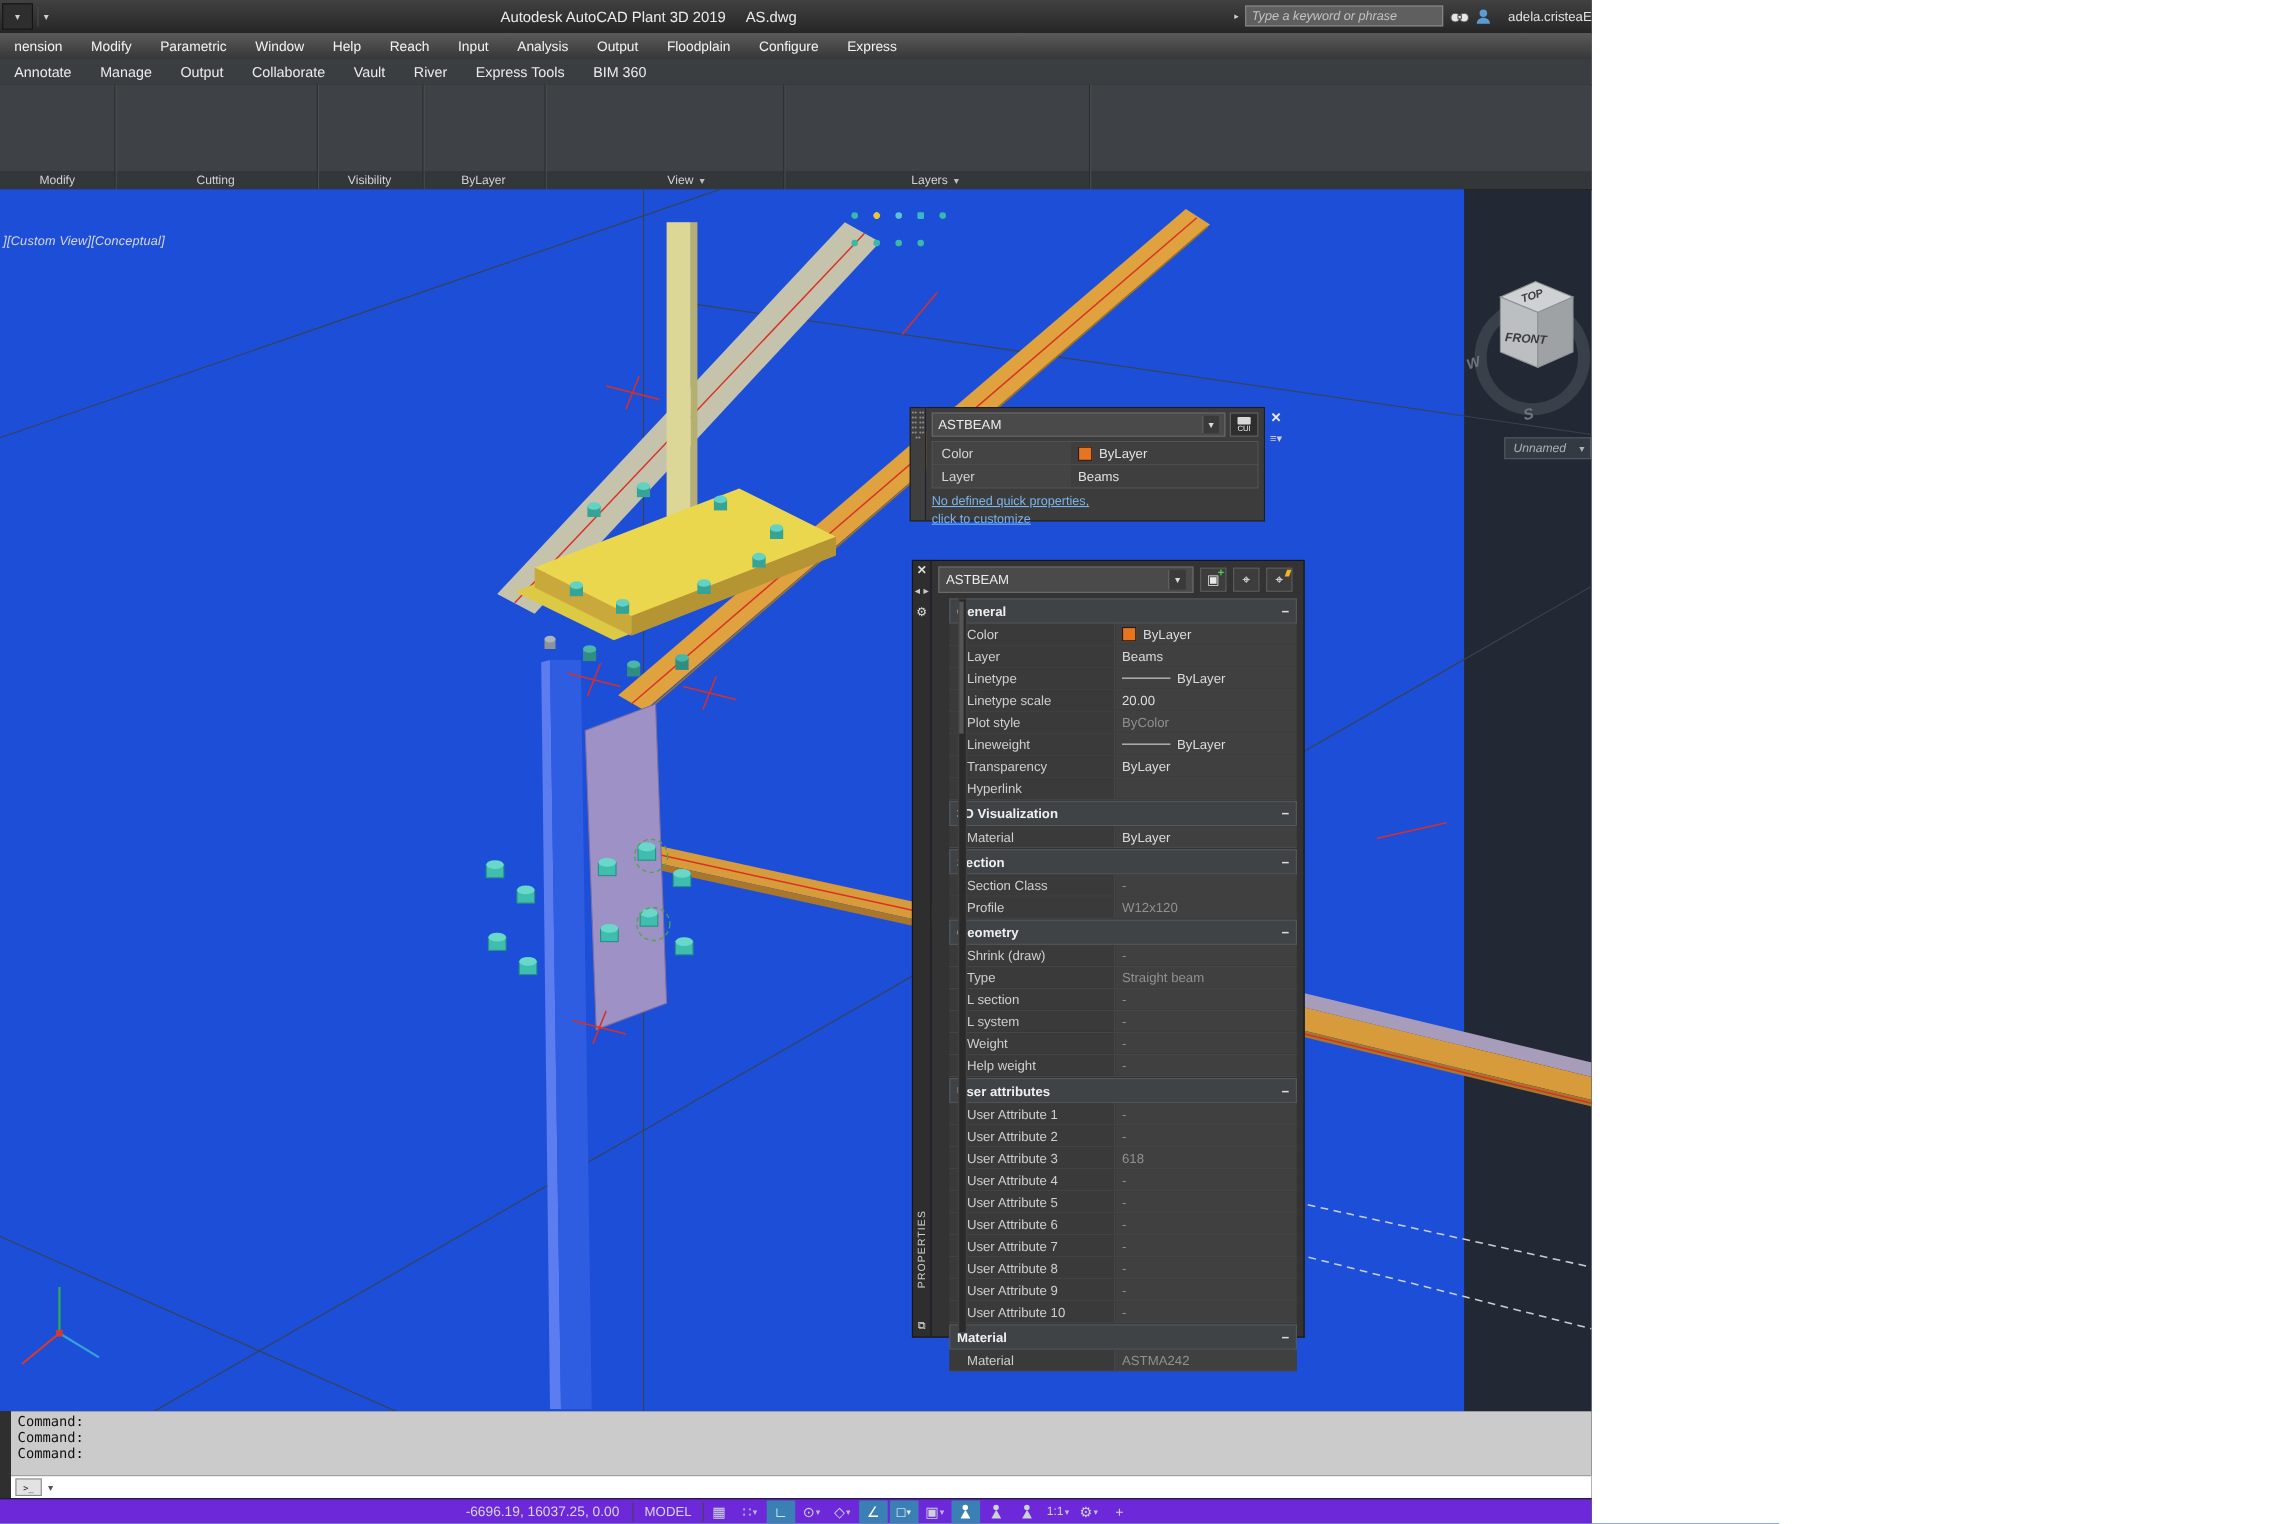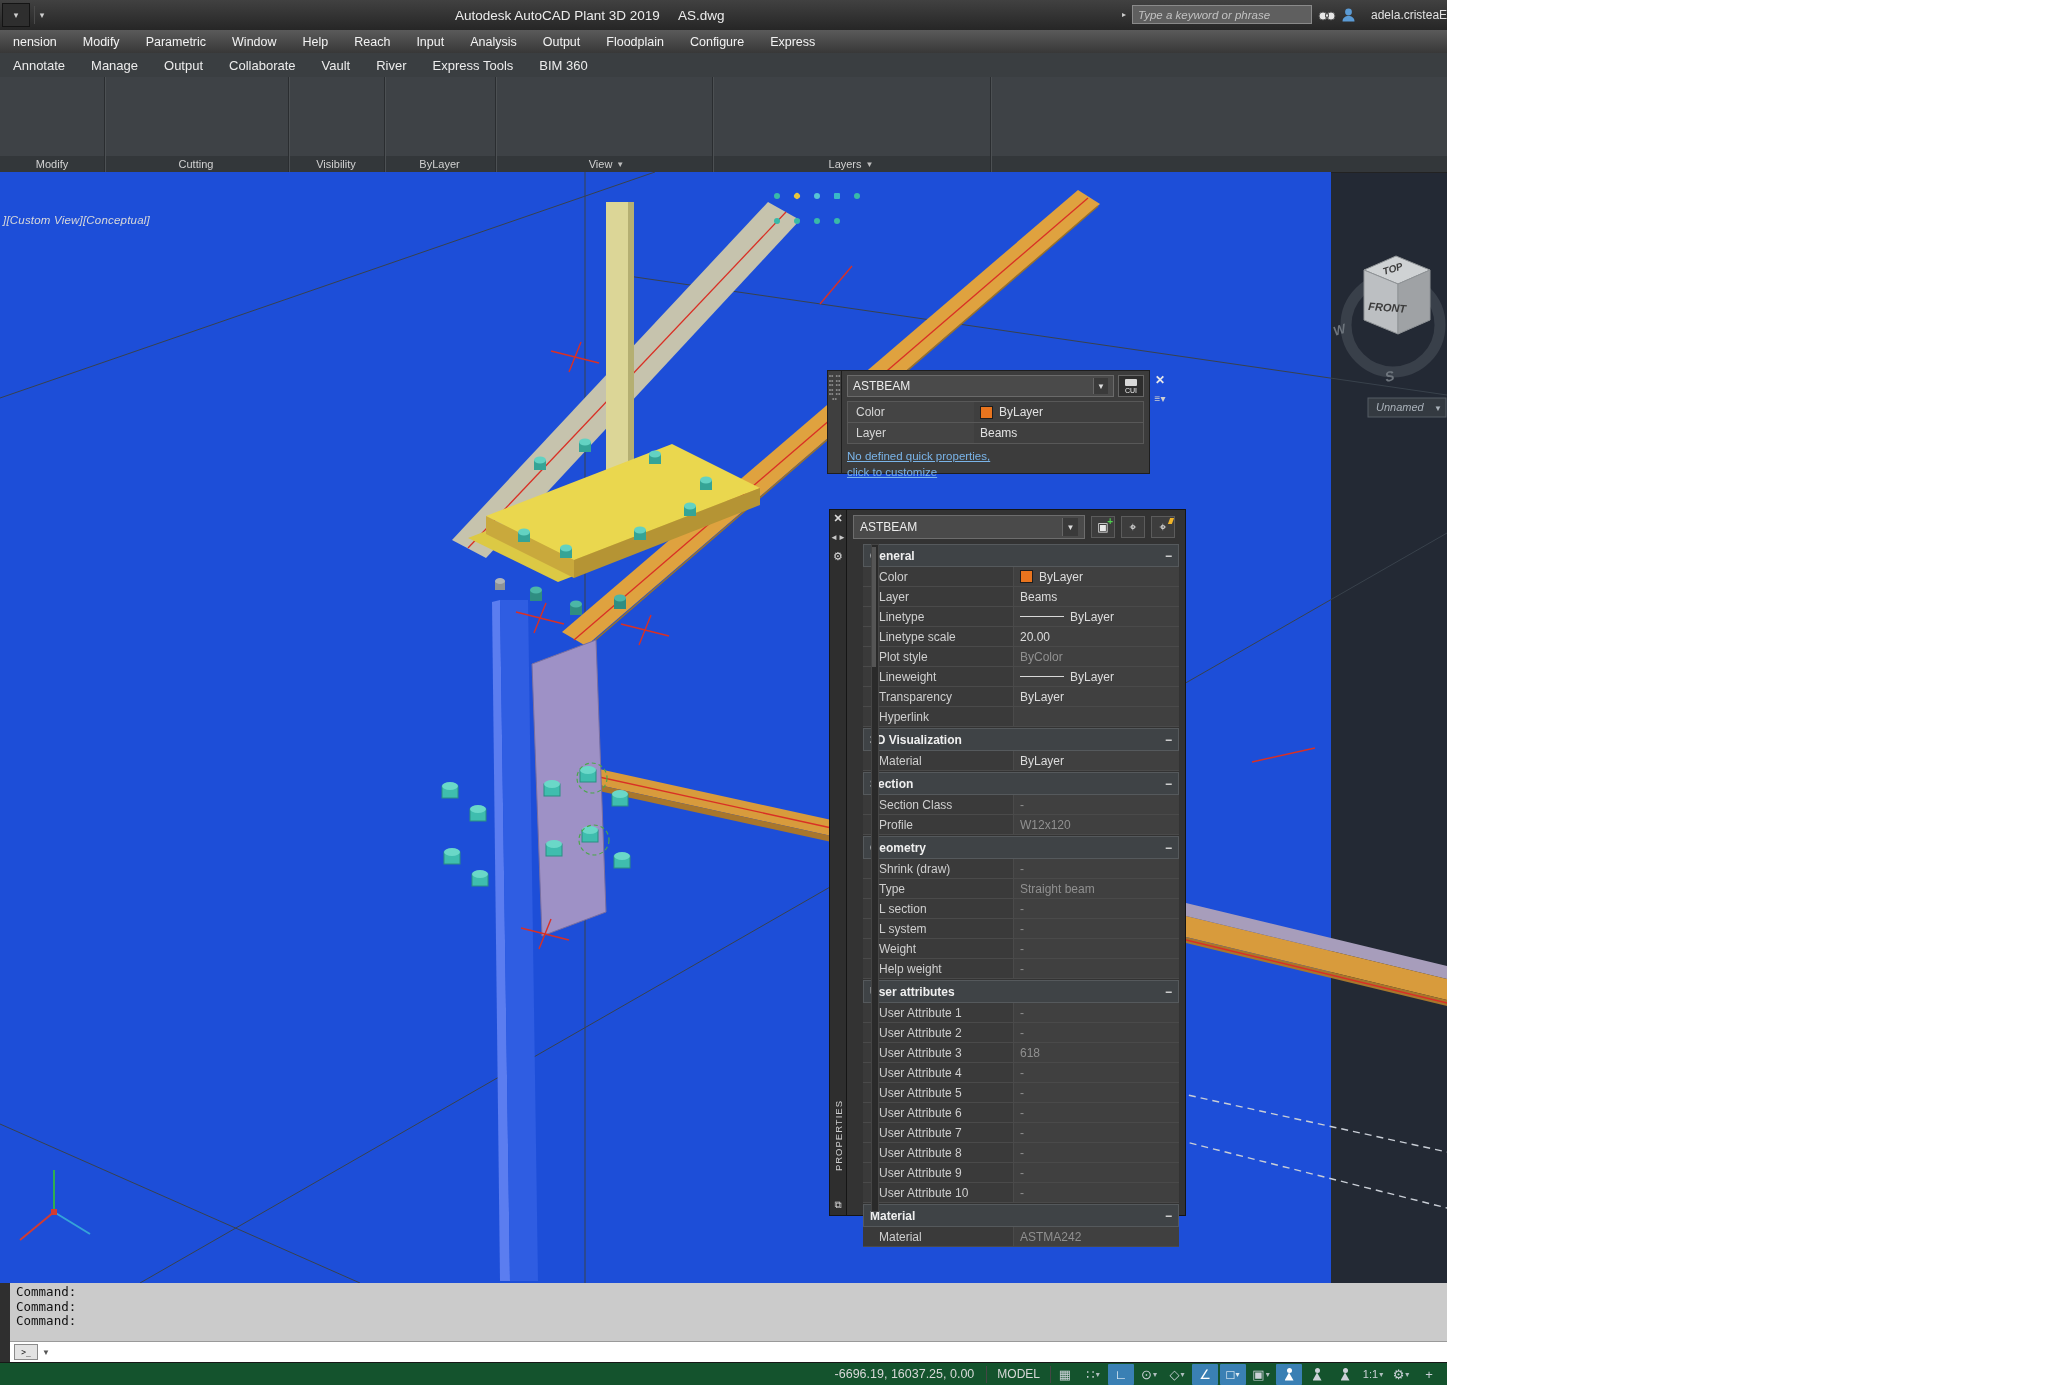--- a/index.html
+++ b/index.html
@@ -146,22 +146,22 @@
            font-family:"DejaVu Sans Mono",monospace;font-size:12.5px;color:#111;padding:2px 0 0 6px;box-sizing:border-box;line-height:14.5px;}
   .cmdinput{position:absolute;left:10px;top:1341px;width:1437px;height:21px;background:#ffffff;display:flex;align-items:center;gap:4px;padding-left:4px;box-sizing:border-box;border-top:1px solid #9a9a9a;}
   .cmdico{width:22px;height:14px;background:#e3e3e3;border:1px solid #8a8a8a;color:#222;font-size:8px;
           font-family:"DejaVu Sans Mono",monospace;display:flex;align-items:center;justify-content:center;}
   .cmddd{font-size:8px;color:#555;}
   .cmdinput input{flex:1;border:none;outline:none;font-family:"DejaVu Sans Mono",monospace;font-size:12.5px;
           font-style:italic;color:#555;background:transparent;}
   .cmdinput input::placeholder{color:#8a8a8a;font-style:italic;}
 
   
-  .statusbar{position:absolute;left:0;top:1362px;width:1447px;height:23px;background:#14532d;border-top:1px solid #171717;
-             display:flex;align-items:center;justify-content:flex-end;padding-right:4px;box-sizing:border-box;}
+  .statusbar{position:absolute;left:0;top:1362px;width:1447px;height:23px;background:#6d28d9;border-top:1px solid #171717;
+             display:flex;align-items:center;justify-content:center;padding-right:4px;box-sizing:border-box;}
   .coords{color:#d8d8d8;font-size:12.5px;padding:0 12px;border-right:1px solid #454545;height:17px;display:flex;align-items:center;}
   .modelbtn{color:#d8d8d8;font-size:12px;padding:0 10px;border-right:1px solid #454545;height:17px;display:flex;align-items:center;}
   .sbtn{min-width:22px;height:21px;margin:0 1px;display:flex;align-items:center;justify-content:center;gap:1px;
         color:#ccd2d8;font-size:13px;border-radius:1px;padding:0 2px;}
   .sbtn.on{background:#3a80b4;color:#fff;}
   .sbtn.txt span:first-child{font-size:11px;}
   .sdd{font-size:8px;color:inherit;opacity:.85;}
   .person{position:relative;width:9px;height:13px;display:inline-block;}
   .person:before{content:"";position:absolute;left:2px;top:0;width:5px;height:5px;border-radius:50%;background:currentColor;}
   .person:after{content:"";position:absolute;left:0;top:5px;width:9px;height:8px;background:currentColor;
@@ -400,21 +400,21 @@
       </div>
     <div class="pl" style="left:104px;width:184px;">
         <span>Cutting</span>
       </div>
     <div class="pl" style="left:288px;width:96px;">
         <span>Visibility</span>
       </div>
     <div class="pl" style="left:384px;width:111px;">
         <span>ByLayer</span>
       </div>
-    <div class="pl" style="left:498px;width:217px;">
+    <div class="pl" style="left:516px;width:217px;">
         <span>View</span>
         <span class="dd2">▼</span>
       </div>
     <div class="pl" style="left:712px;width:278px;">
         <span>Layers</span>
         <span class="dd2">▼</span>
       </div>
   </div>
   <div class="rsep" style="left:104px;"></div>
     <div class="rsep" style="left:288px;"></div>

